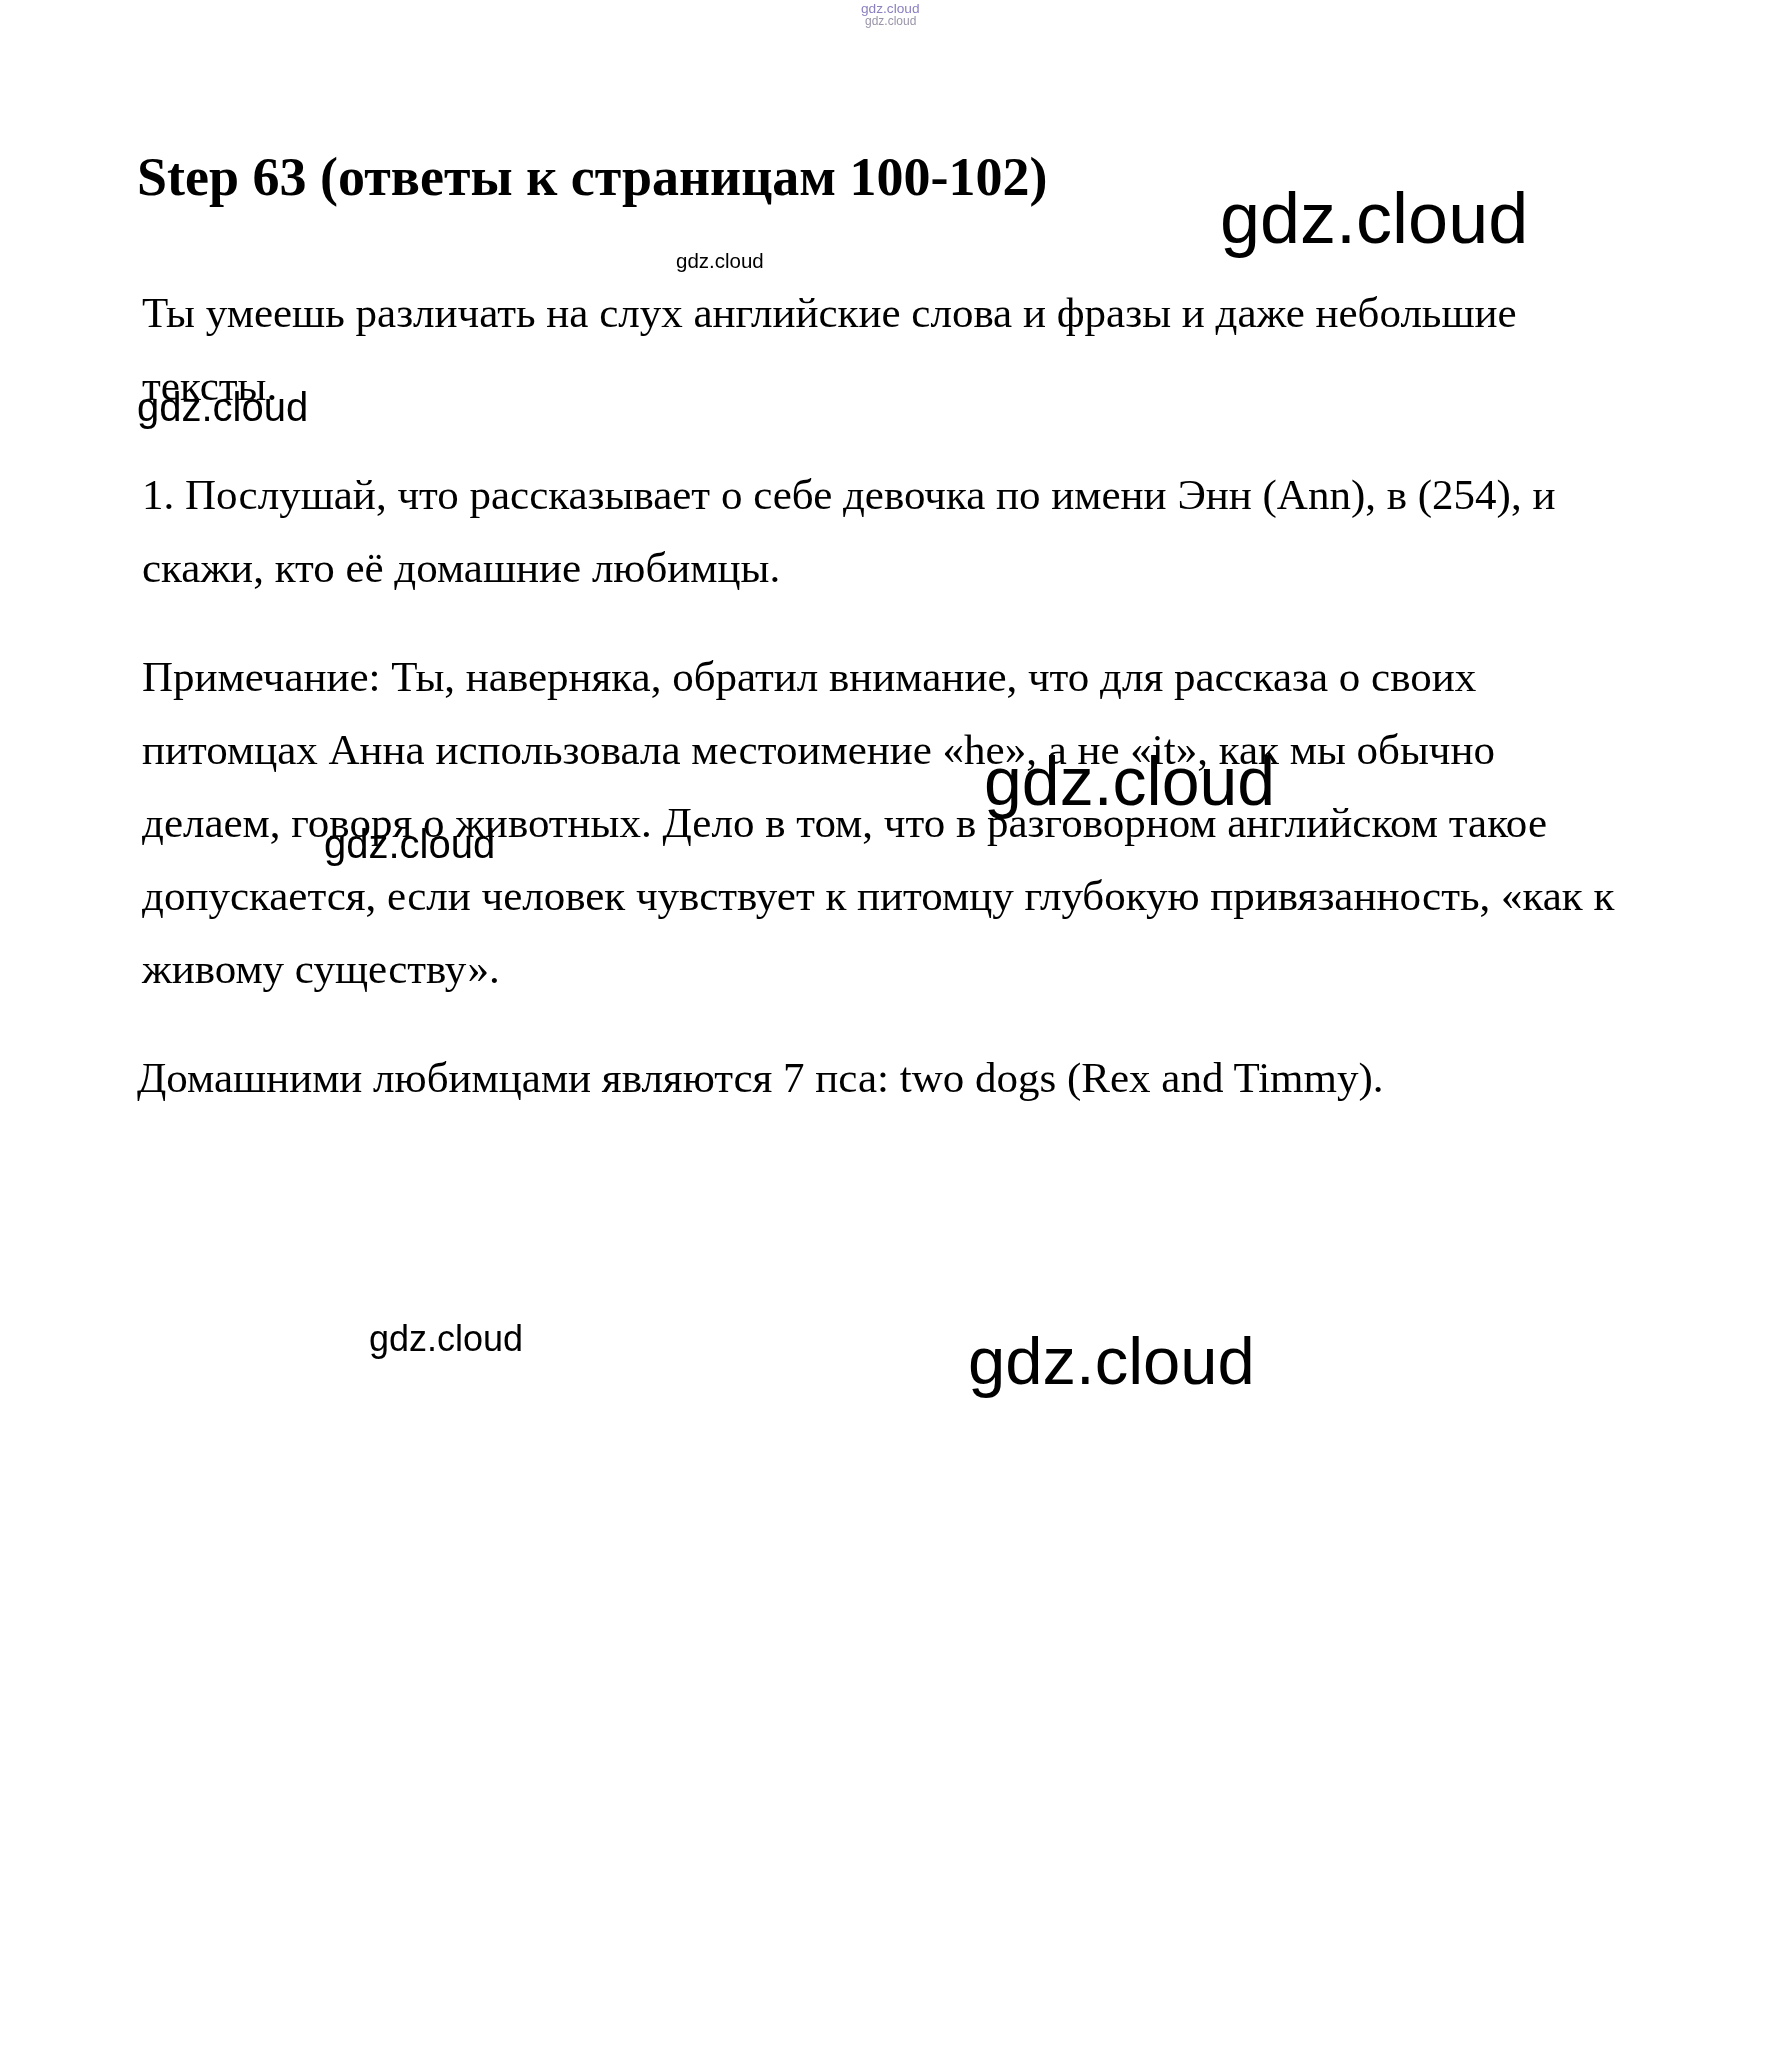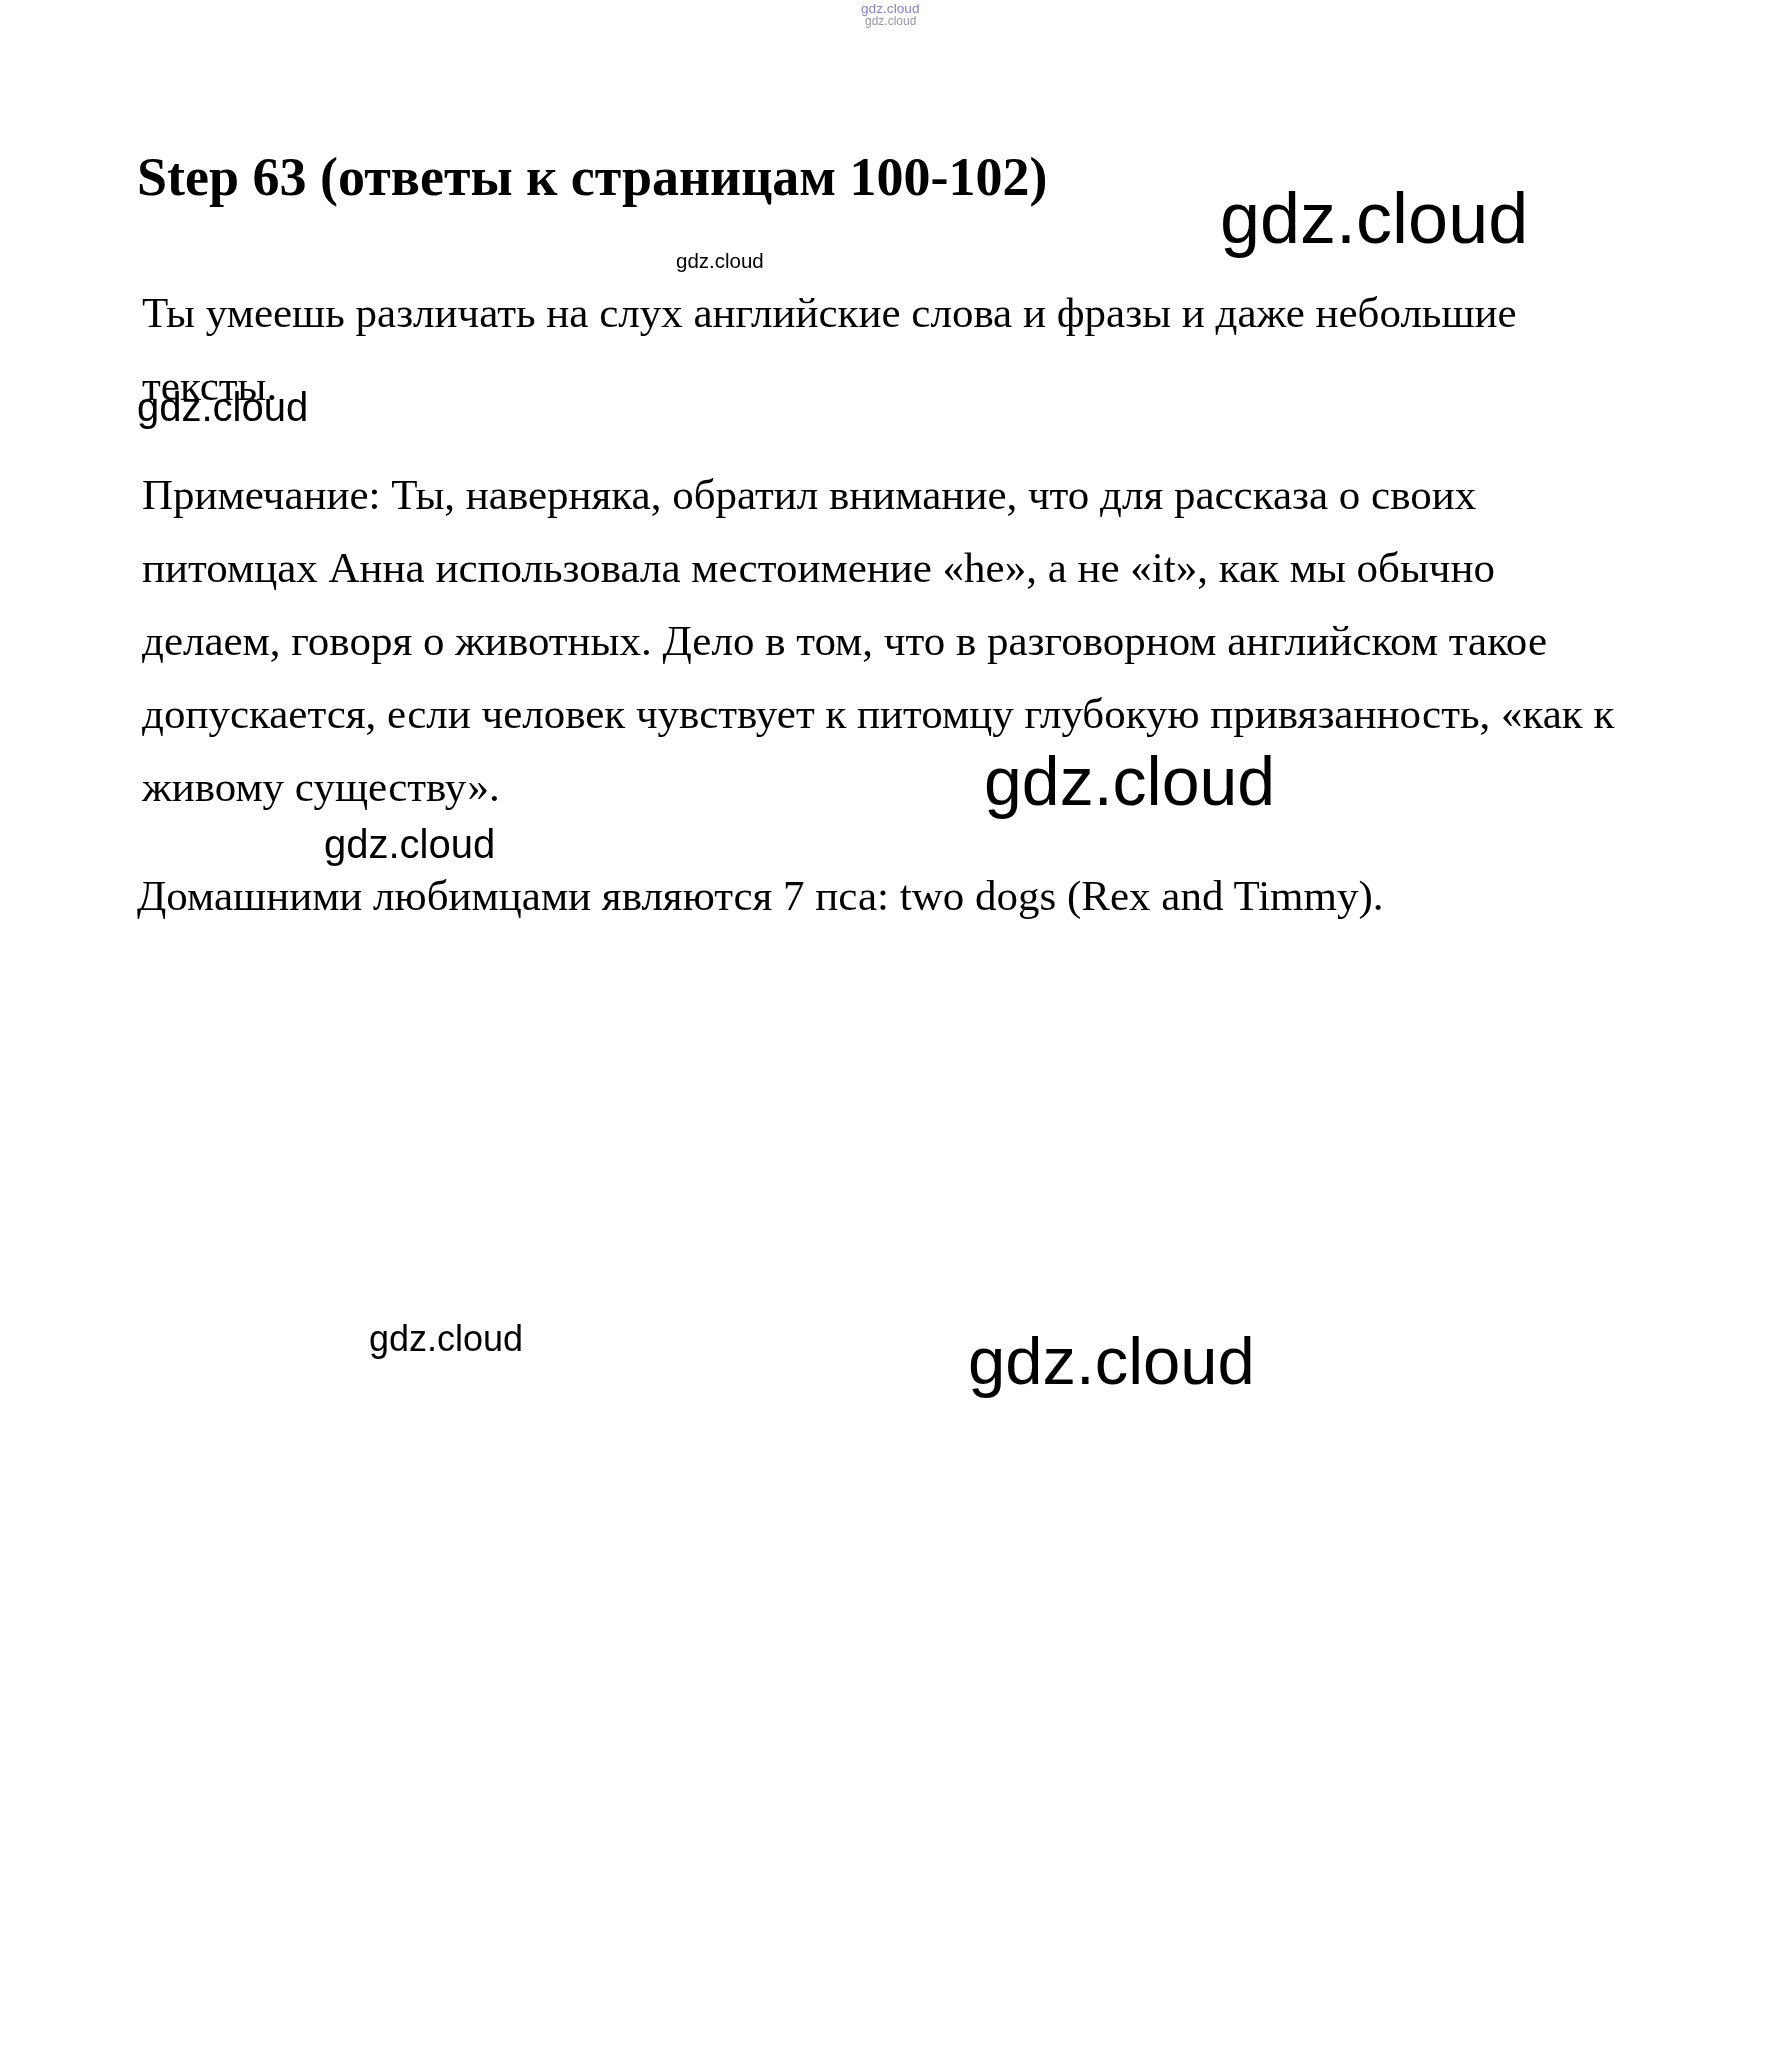--- a/index.html
+++ b/index.html
@@ -78,20 +78,21 @@
   <span class="wm wm-inline-translation">gdz.cloud</span>
   <span class="wm wm-big-2">gdz.cloud</span>
   <span class="wm wm-bottom-left">gdz.cloud</span>
   <span class="wm wm-bottom-right">gdz.cloud</span>
 
   <div class="content">
     <h1 class="heading">Step 63 (ответы к страницам 100-102)</h1>
 
     <p class="para">Ты умеешь различать на слух английские слова и фразы и даже небольшие тексты.</p>
 
+    <p class="para">1. Послушай, что рассказывает о себе девочка по имени Энн (Ann), в (254), и скажи, кто её домашние любимцы.</p>
 
 
 
 
     <p class="para">Примечание: Ты, наверняка, обратил внимание, что для рассказа о своих питомцах Анна использовала местоимение «he», а не «it», как мы обычно делаем, говоря о животных. Дело в том, что в разговорном английском такое допускается, если человек чувствует к питомцу глубокую привязанность, «как к живому существу».</p>
 
 
     <p class="answer-para">Домашними любимцами являются 7 пса: two dogs (Rex and Timmy).</p>
   </div>
 

